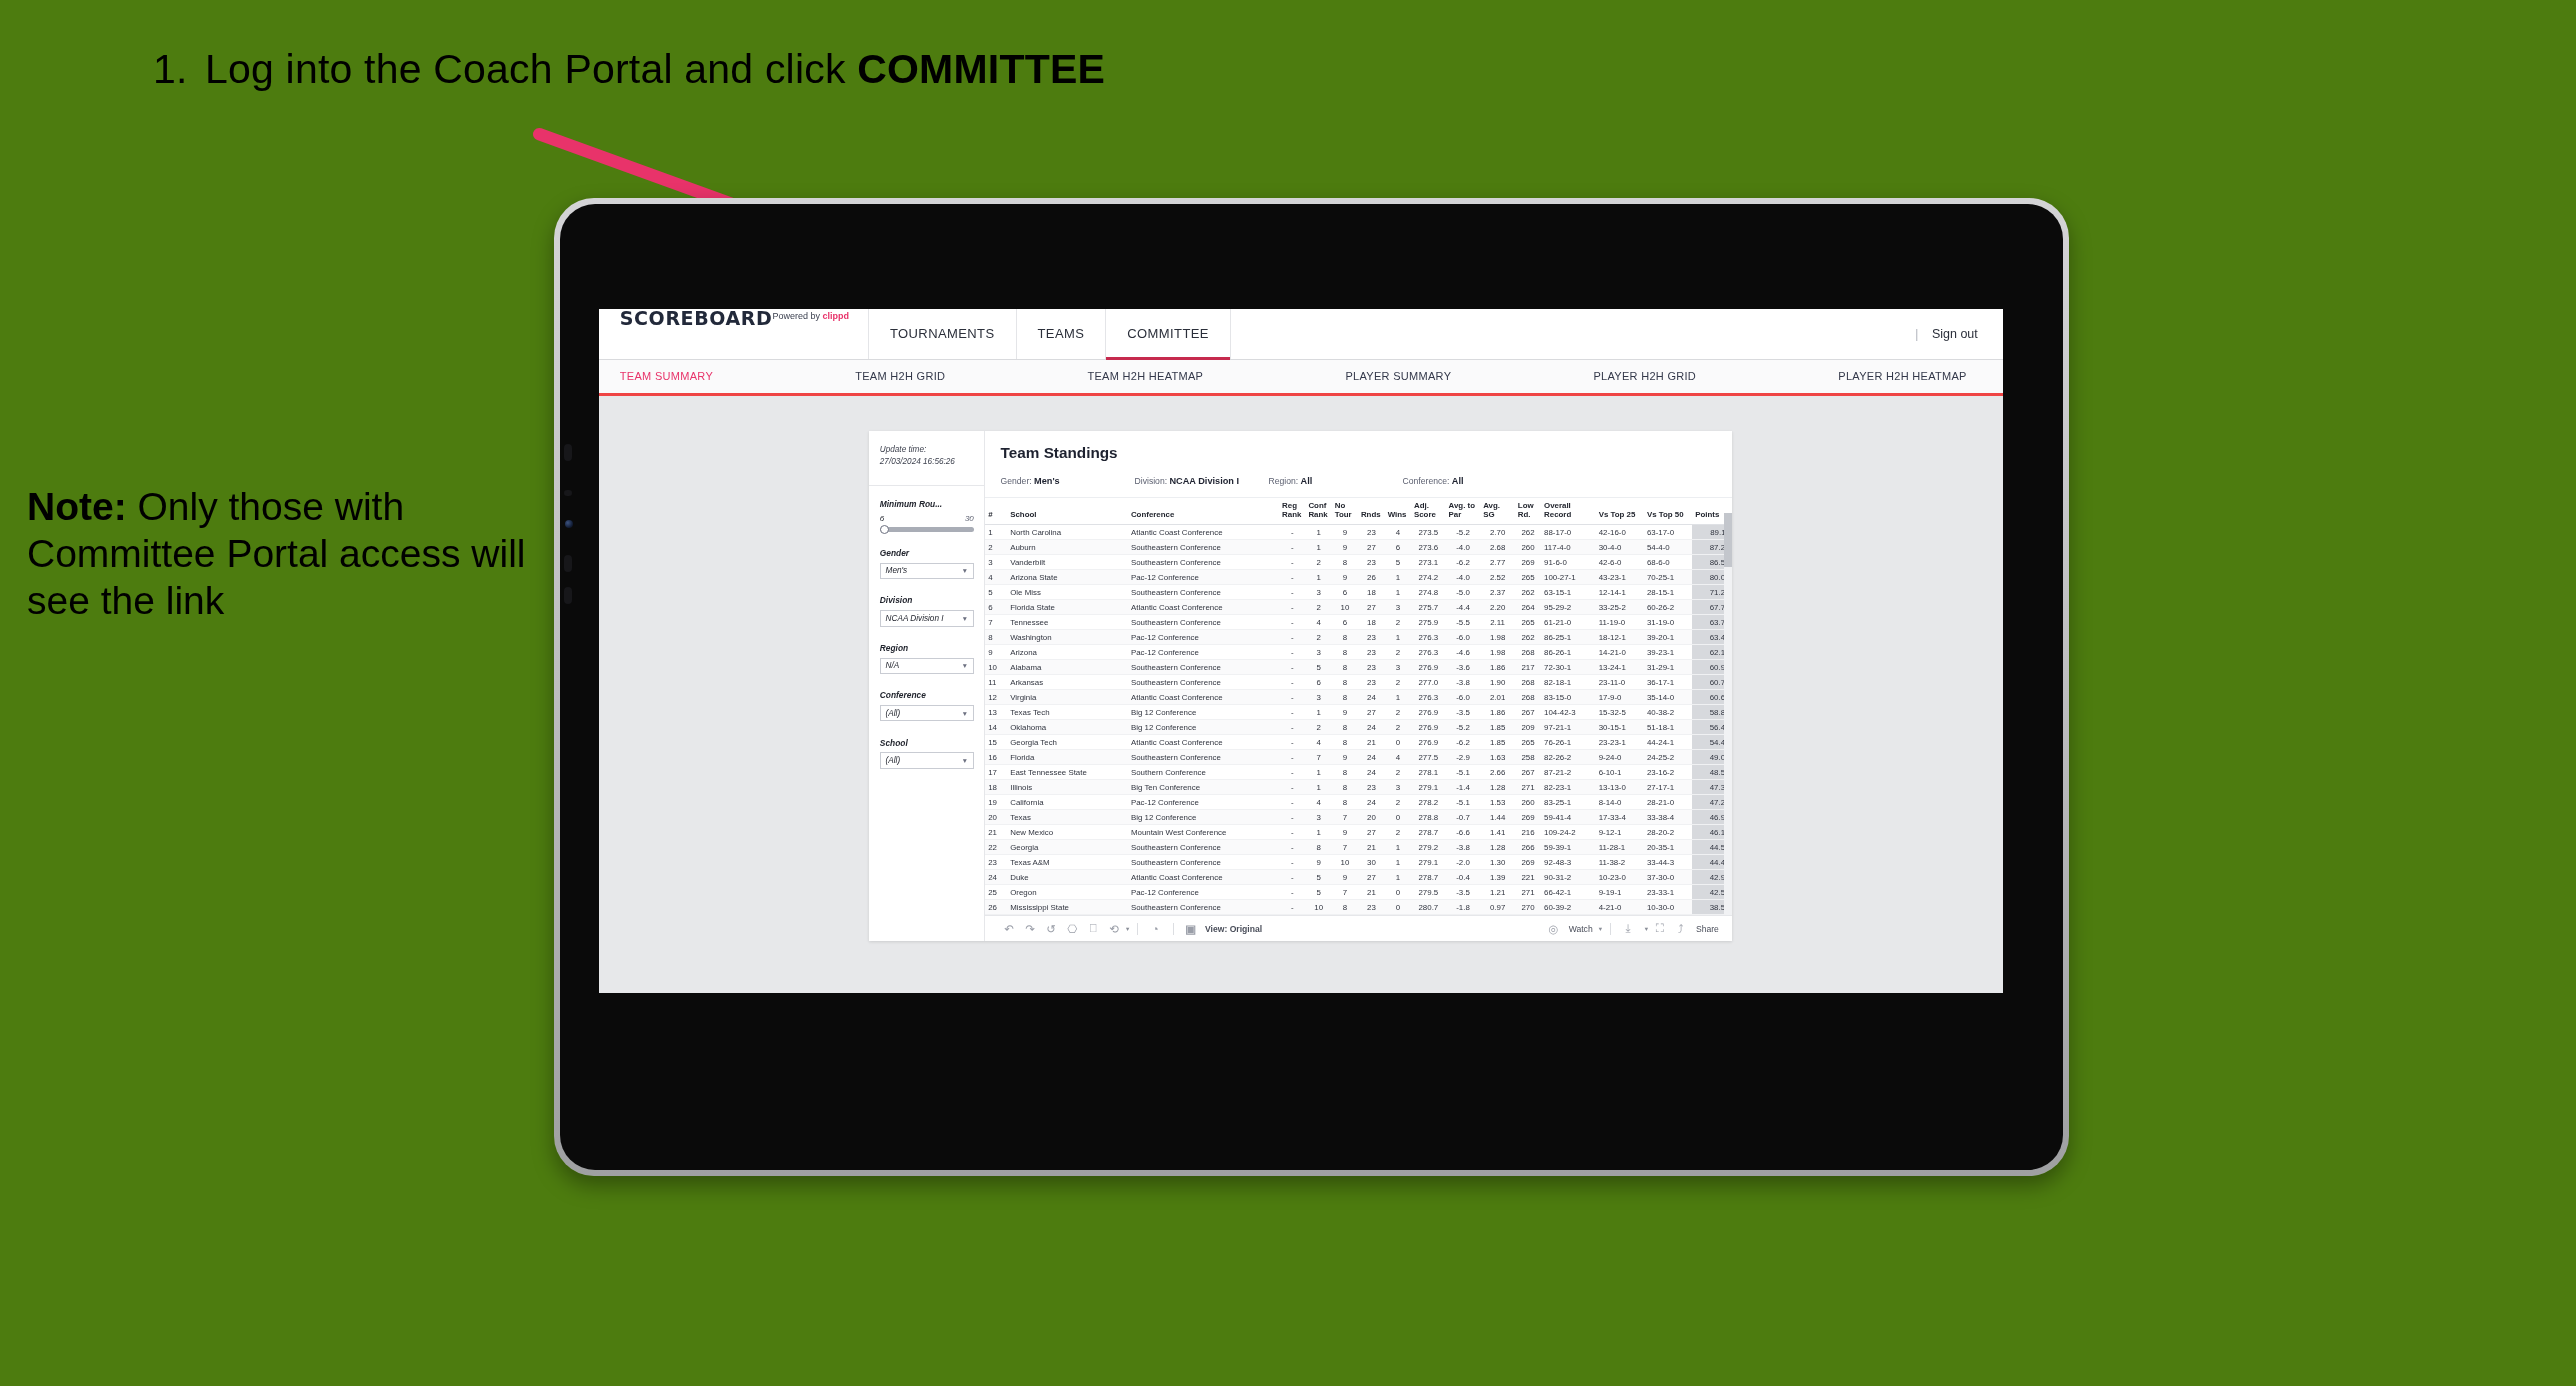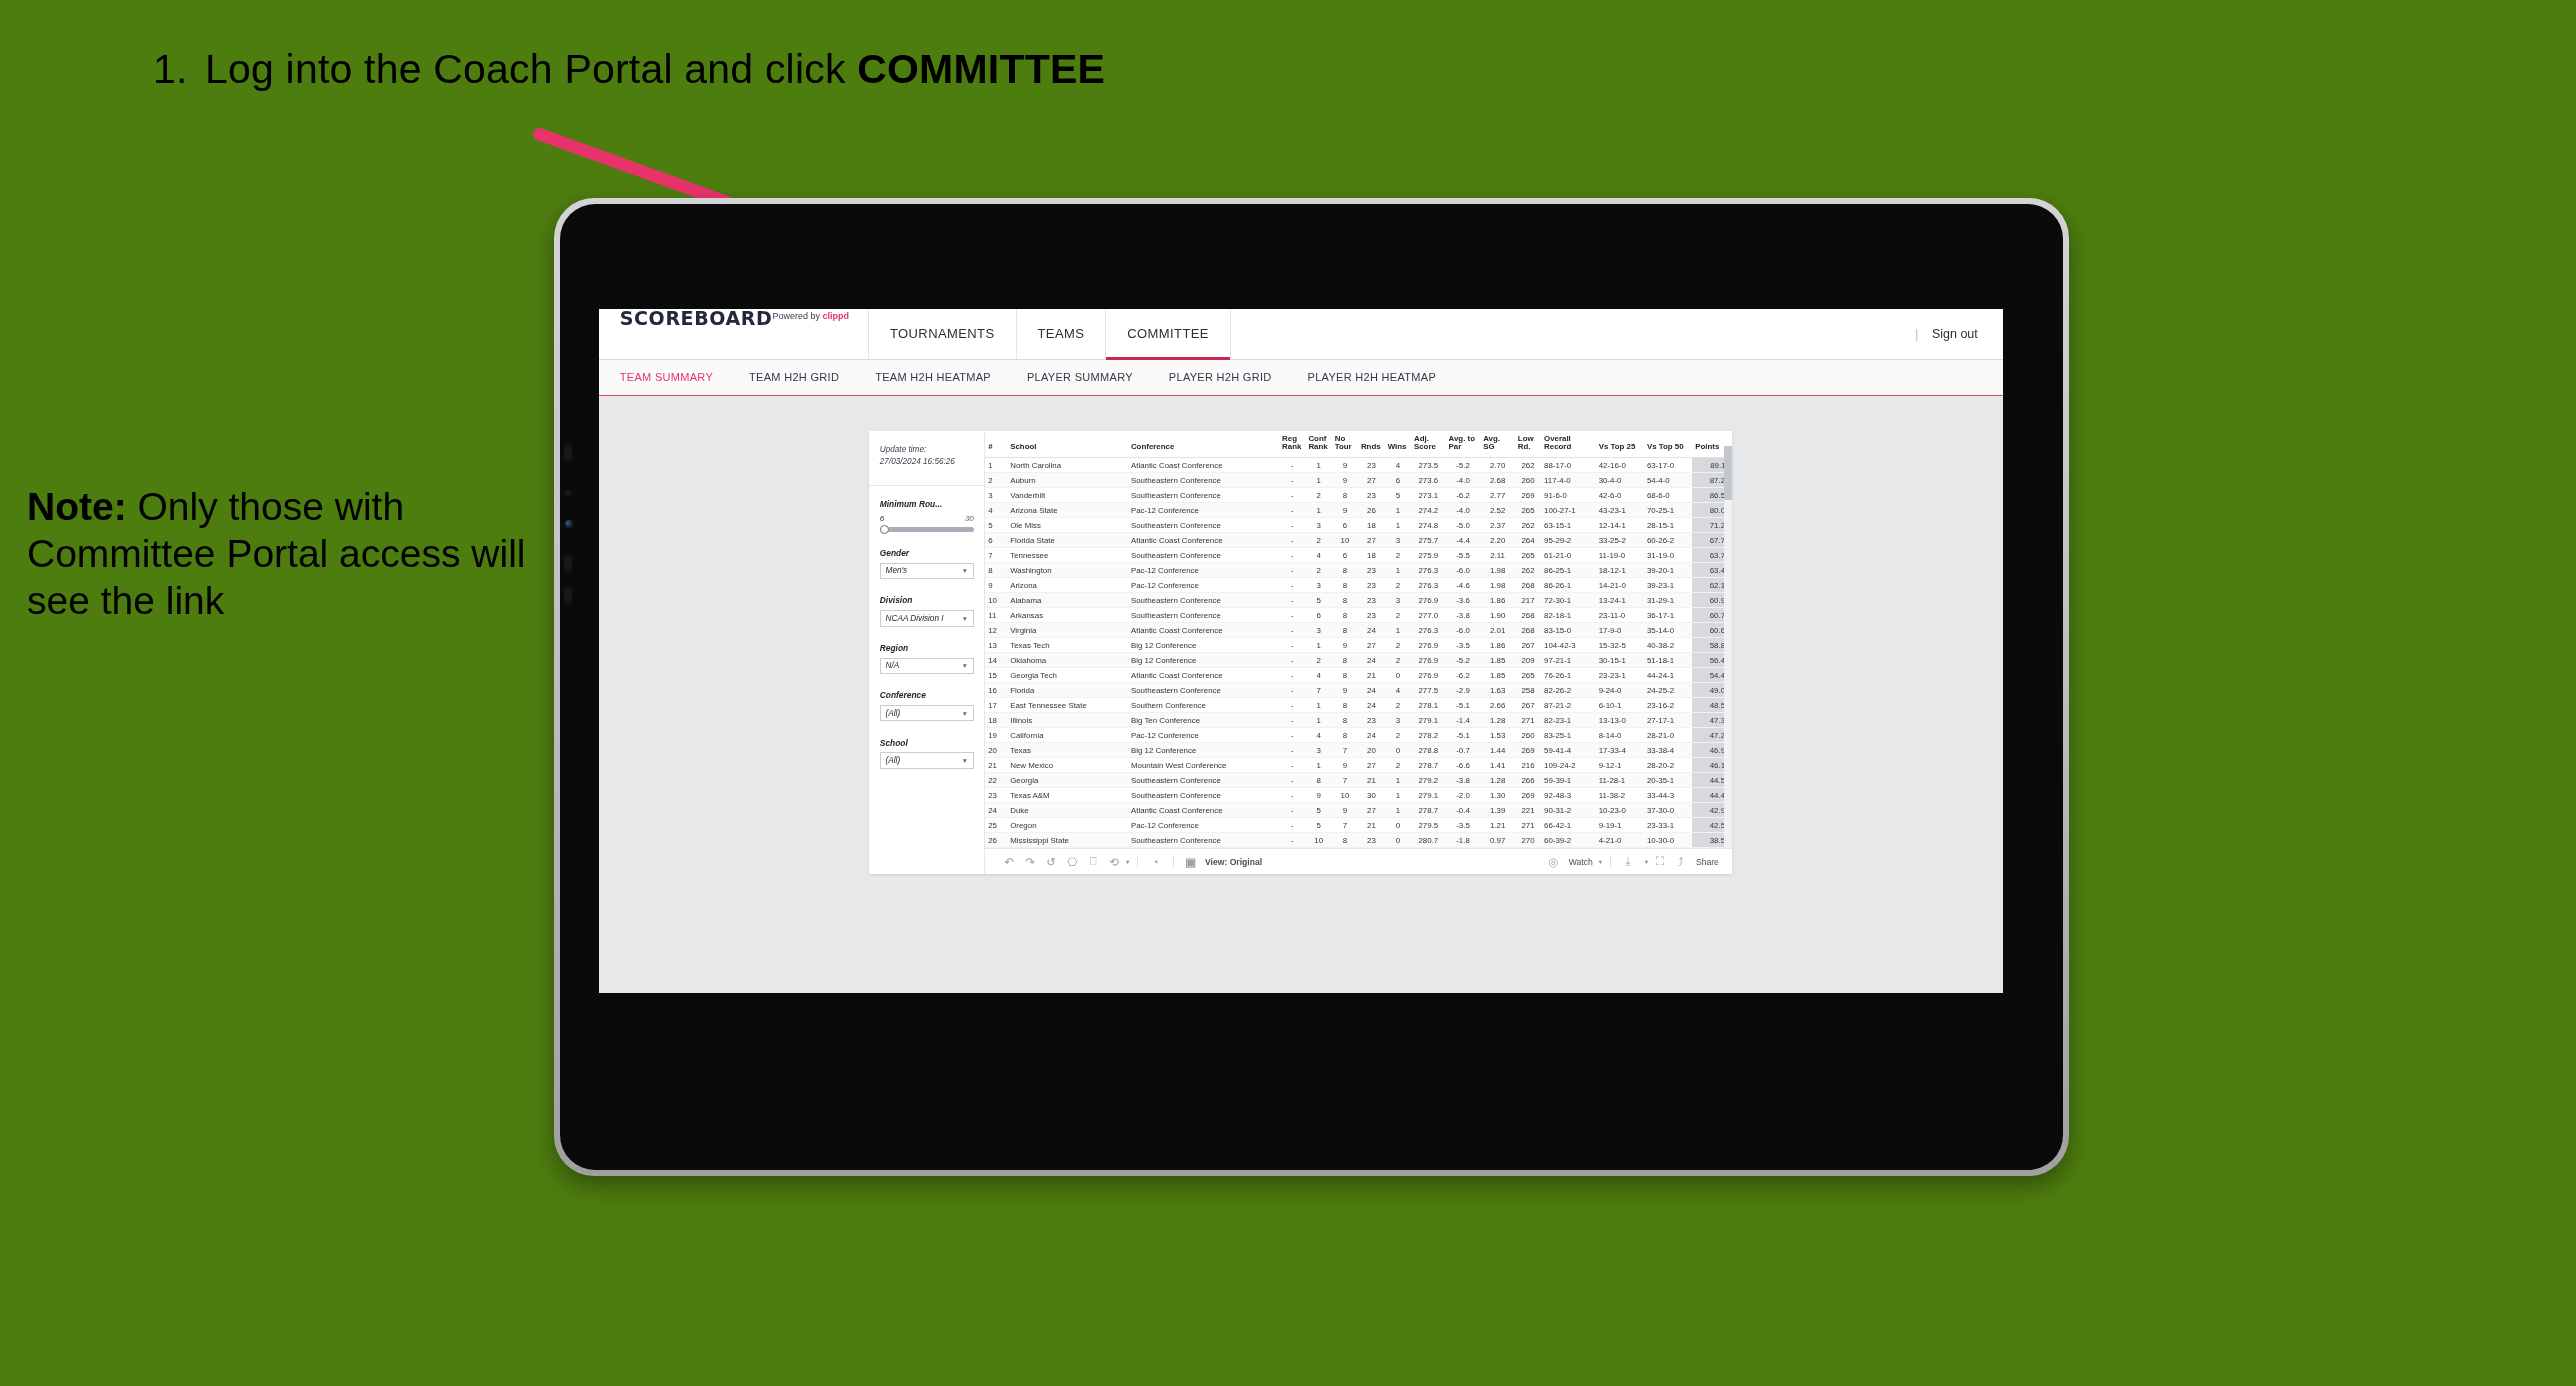--- a/index.html
+++ b/index.html
@@ -77,22 +77,22 @@
     content:""; position:absolute; left:0; right:0; bottom:-1px;
     height:2.9px; background:#c62a4e;
   }
   .nav-spacer { flex:1; }
   .signout-wrap { display:flex; align-items:center; padding-right:25px; gap:13.4px; }
   .signout-div { color:#b8bbc2; font-size:13.4px; }
   .signout { font-size:12.5px; color:#2b2f3a; cursor:pointer; }
 
   
   .subnav {
-    display:flex; align-items:center; height:36px; gap:0;
-    background:#fafafb; border-bottom:1px solid #ef4444; padding-left:21px;
+    display:flex; align-items:center; height:36px; gap:8px;
+    background:#fafafb; border-bottom:3px solid #ef4444; padding-left:21px;justify-content:space-between;
   }
   .subnav-item {
     font-size:11px; color:#33384a; letter-spacing:0.3px;
     padding:0 18px 0 0; margin-right:18px; cursor:pointer; white-space:nowrap;
   }
   .subnav-item.active { color:#e8336a; }
 
   
   .dash-wrap { padding:35px 0 0 0; display:flex; justify-content:center; }
   .dash-card {
@@ -282,20 +282,29 @@
                 <div class="f-group">
                   <div class="f-title">School</div>
                   <div class="f-select">
                     <span>(All)</span>
                     <span class="f-caret">▼</span>
                   </div>
                 </div>
               </div>
 
               <div class="content">
+                <div class="content-head">
+                  <div class="std-title">Team Standings</div>
+                  <div class="meta-row">
+                    <div class="meta-item"><span>Gender:</span> <b>Men's</b></div>
+                    <div class="meta-item"><span>Division:</span> <b>NCAA Division I</b></div>
+                    <div class="meta-item"><span>Region:</span> <b>All</b></div>
+                    <div class="meta-item"><span>Conference:</span> <b>All</b></div>
+                  </div>
+                </div>
 
                 <div class="tbl-scroll">
                   <div class="vscroll-track"></div>
                   <div class="vscroll"></div>
                   <table class="standings">
                     <thead>
                       <tr>
                         <th class="col-rank">#</th>
                         <th class="col-school">School</th>
                         <th class="col-conf">Conference</th>

